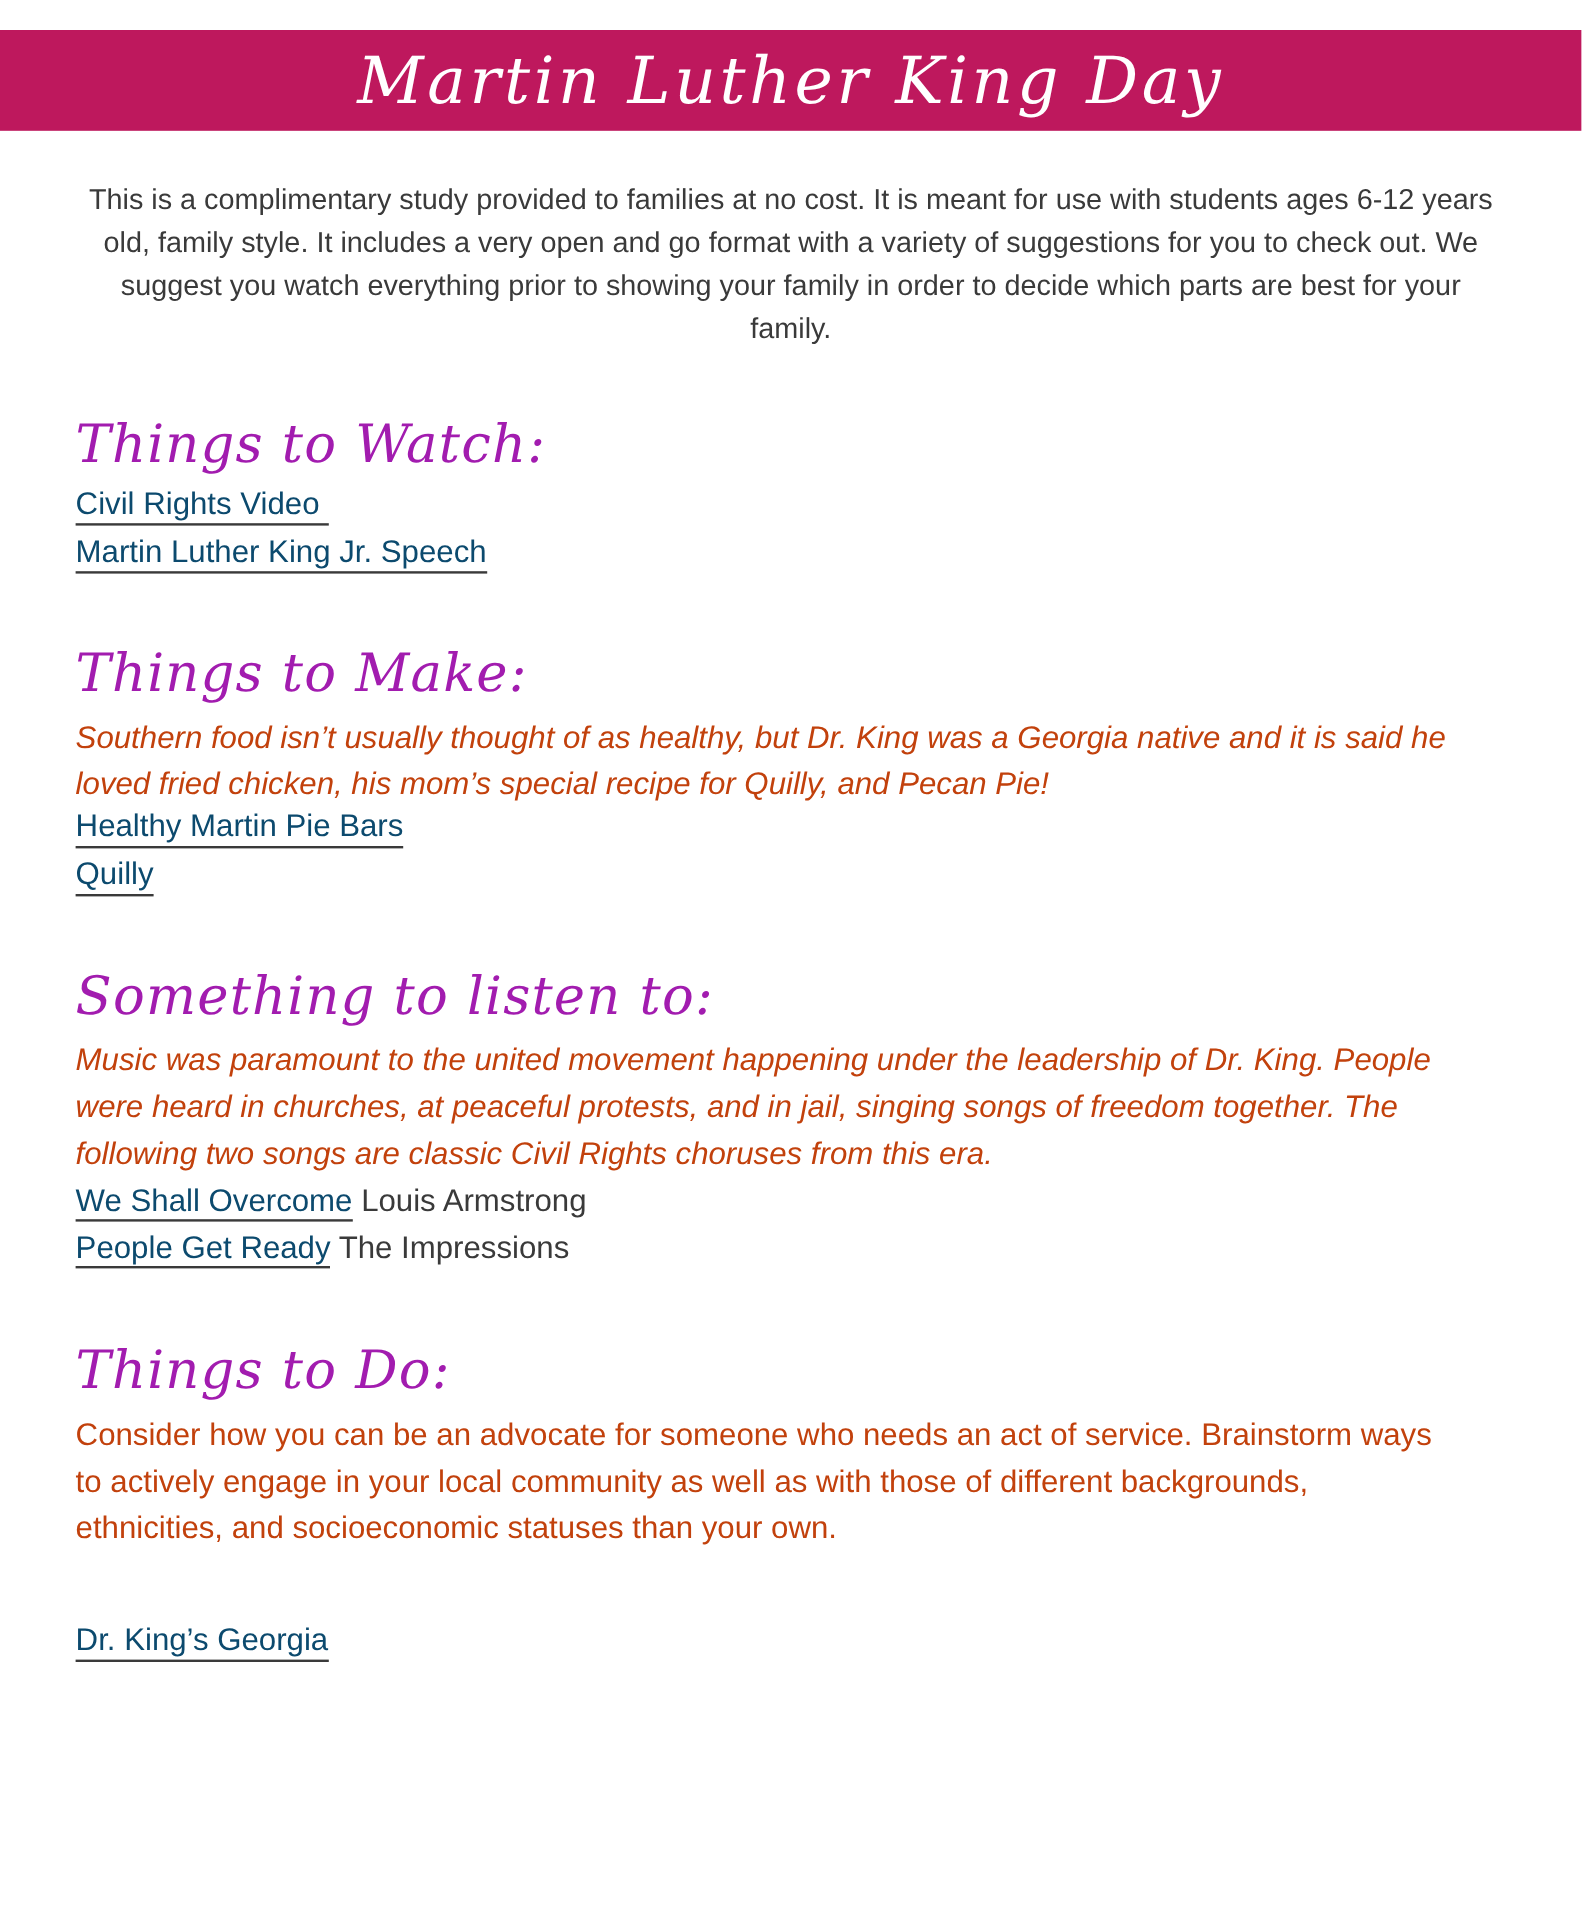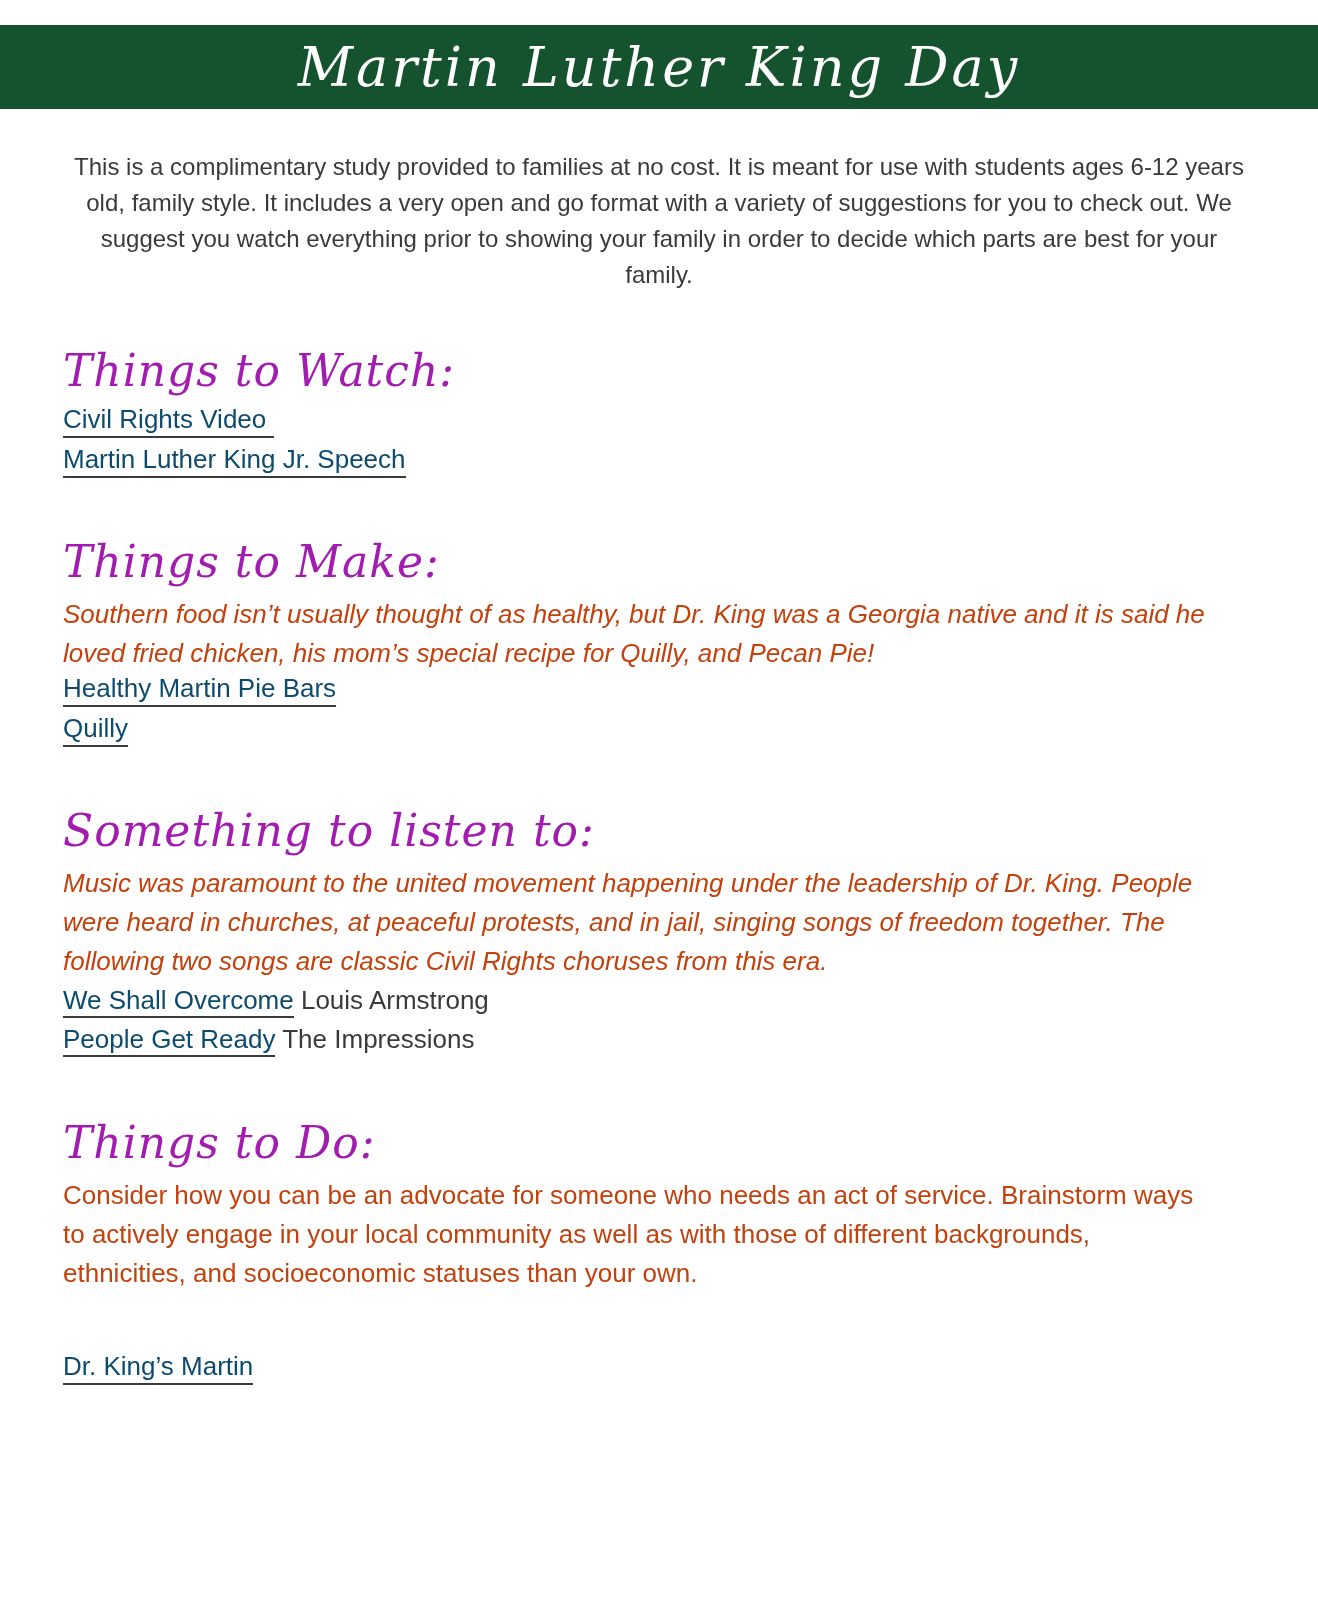--- a/index.html
+++ b/index.html
@@ -83,21 +83,21 @@
   }
   .song-line .doc-link {
     display: inline;
     line-height: inherit;
     margin: 0;
   }
 </style>
 </head>
 <body>
 
-<header class="band" style="background: #14532d;">
+<header class="band" style="background: #be185d;">
   <h1 style="color: rgb(255, 255, 255);">Martin Luther King Day</h1>
 </header>
 
 <p class="intro">This is a complimentary study provided to families at no cost. It is meant for use with students ages 6-12 years old, family style. It includes a very open and go format with a variety of suggestions for you to check out. We suggest you watch everything prior to showing your family in order to decide which parts are best for your family.</p>
 
 <main>
 
   <section class="section">
     <h2 class="script-heading">Things to Watch:</h2>
     <a class="doc-link">Civil Rights Video </a>
@@ -117,16 +117,16 @@
     <div class="song-line"><a class="doc-link">We Shall Overcome</a><span> Louis Armstrong</span></div>
     <div class="song-line"><a class="doc-link">People Get Ready</a><span> The Impressions</span></div>
   </section>
 
   <section class="section tight">
     <h2 class="script-heading">Things to Do:</h2>
     <p class="desc">Consider how you can be an advocate for someone who needs an act of service. Brainstorm ways to actively engage in your local community as well as with those of different backgrounds, ethnicities, and socioeconomic statuses than your own.</p>
   </section>
 
   <section class="section tight">
-    <a class="doc-link">Dr. King’s Martin</a>
+    <a class="doc-link">Dr. King’s Georgia</a>
   </section>
 
 </main>
 
 </body></html>

